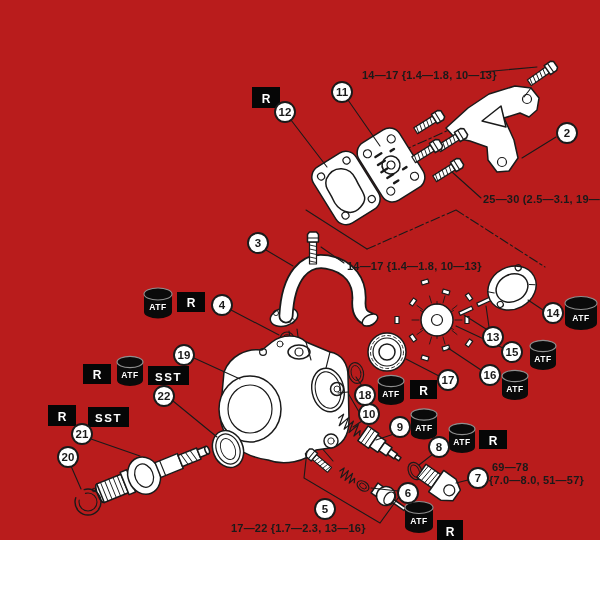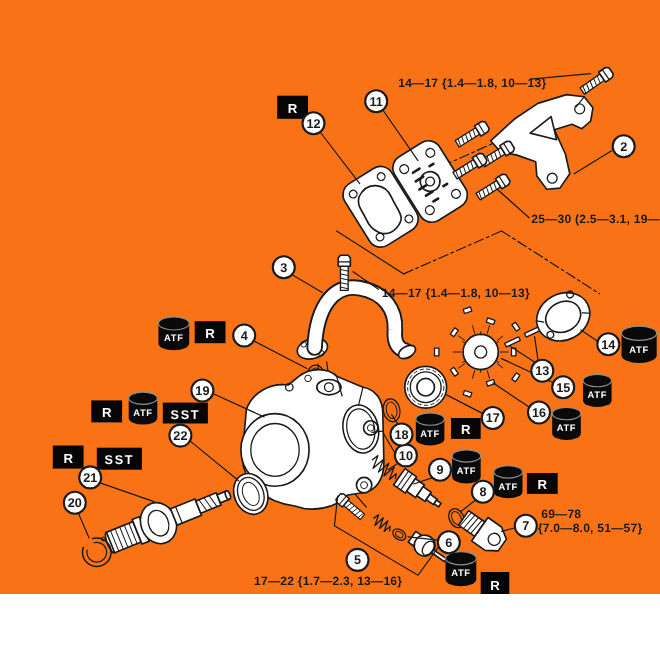--- a/index.html
+++ b/index.html
@@ -1,16 +1,16 @@
 <!DOCTYPE html>
 <html><head>
 <meta charset="utf-8">
 <style>
   html,body{margin:0;padding:0}
-  .page{width:600px;height:540px;background:#f97316;position:relative;overflow:hidden;
+  .page{width:600px;height:540px;background:#b91c1c;position:relative;overflow:hidden;
         font-family:"Liberation Sans",sans-serif}
   svg{display:block}
   svg text{font-family:"Liberation Sans",sans-serif;font-weight:bold;fill:#1a1a1a}
   .fw{fill:#fff;stroke:#1a1a1a;stroke-width:1.5;stroke-linejoin:round}
   .ln{fill:none;stroke:#1a1a1a;stroke-width:1.4;stroke-linecap:round;stroke-linejoin:round}
   .t08{stroke-width:.9}.t1{stroke-width:1.1}.t12{stroke-width:1.2}.t2{stroke-width:2.4}
   .lead{fill:none;stroke:#1a1a1a;stroke-width:1.1;stroke-linecap:round}
   .dash{stroke-dasharray:9 3 2.5 3}
   .callout circle{fill:#fff;stroke:#1a1a1a;stroke-width:1.9}
   .callout text{font-size:11.5px;text-anchor:middle}

